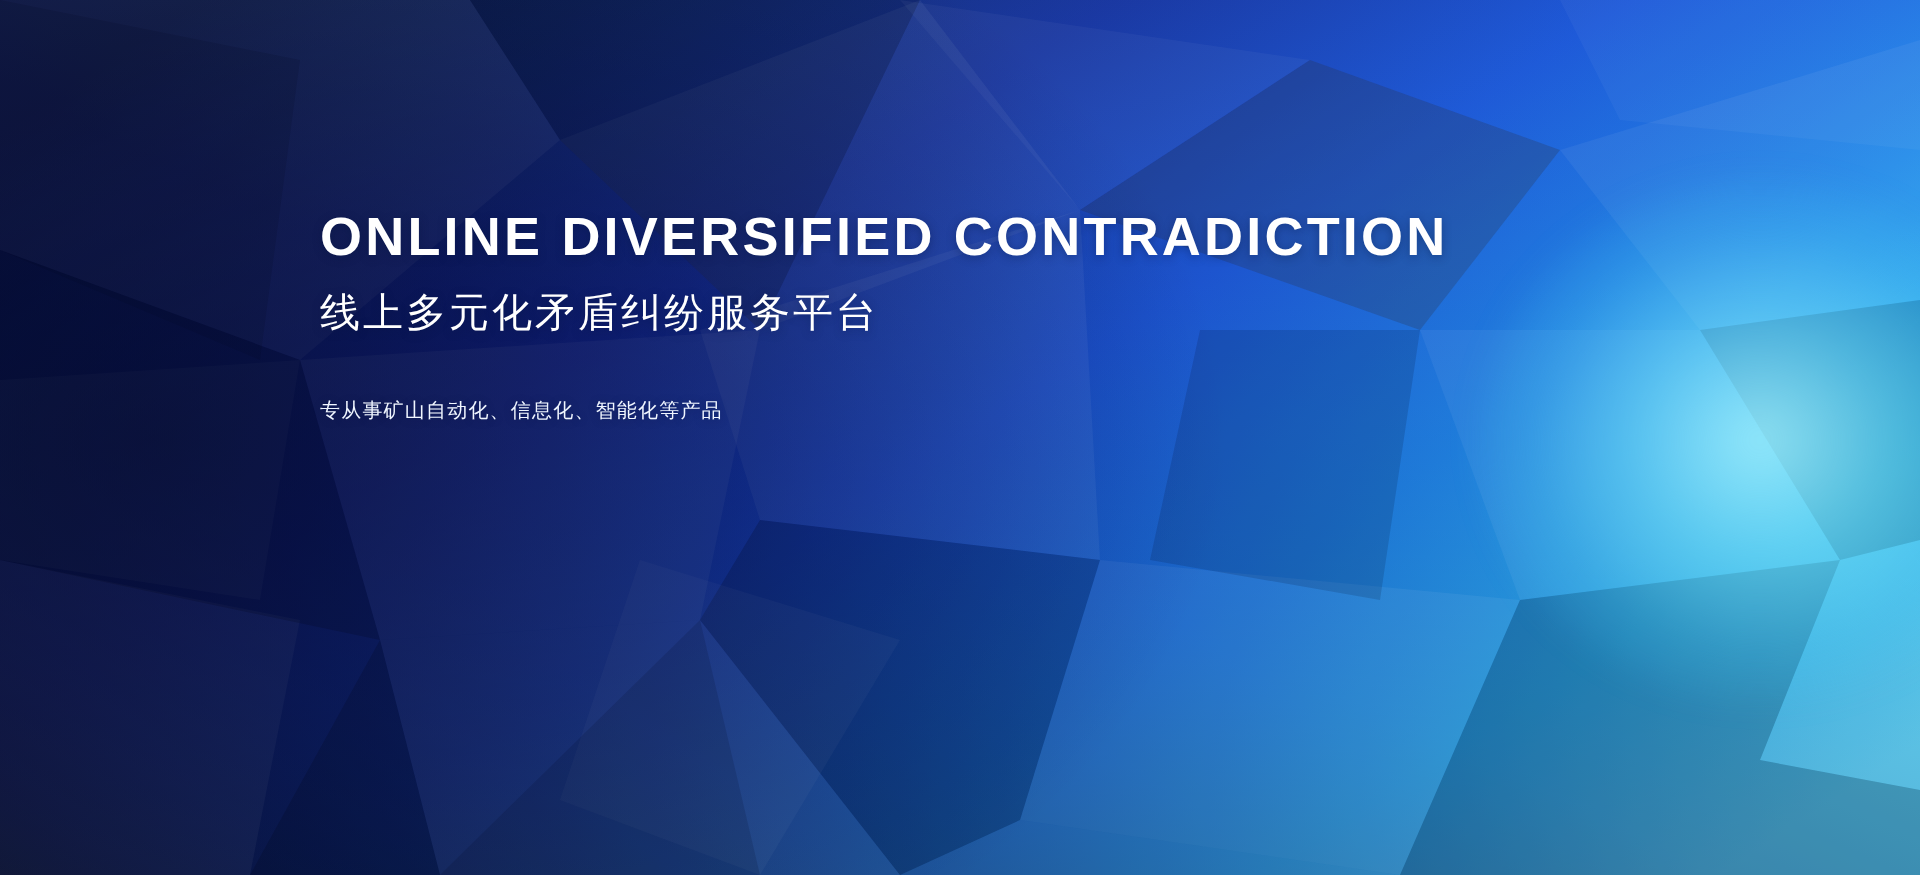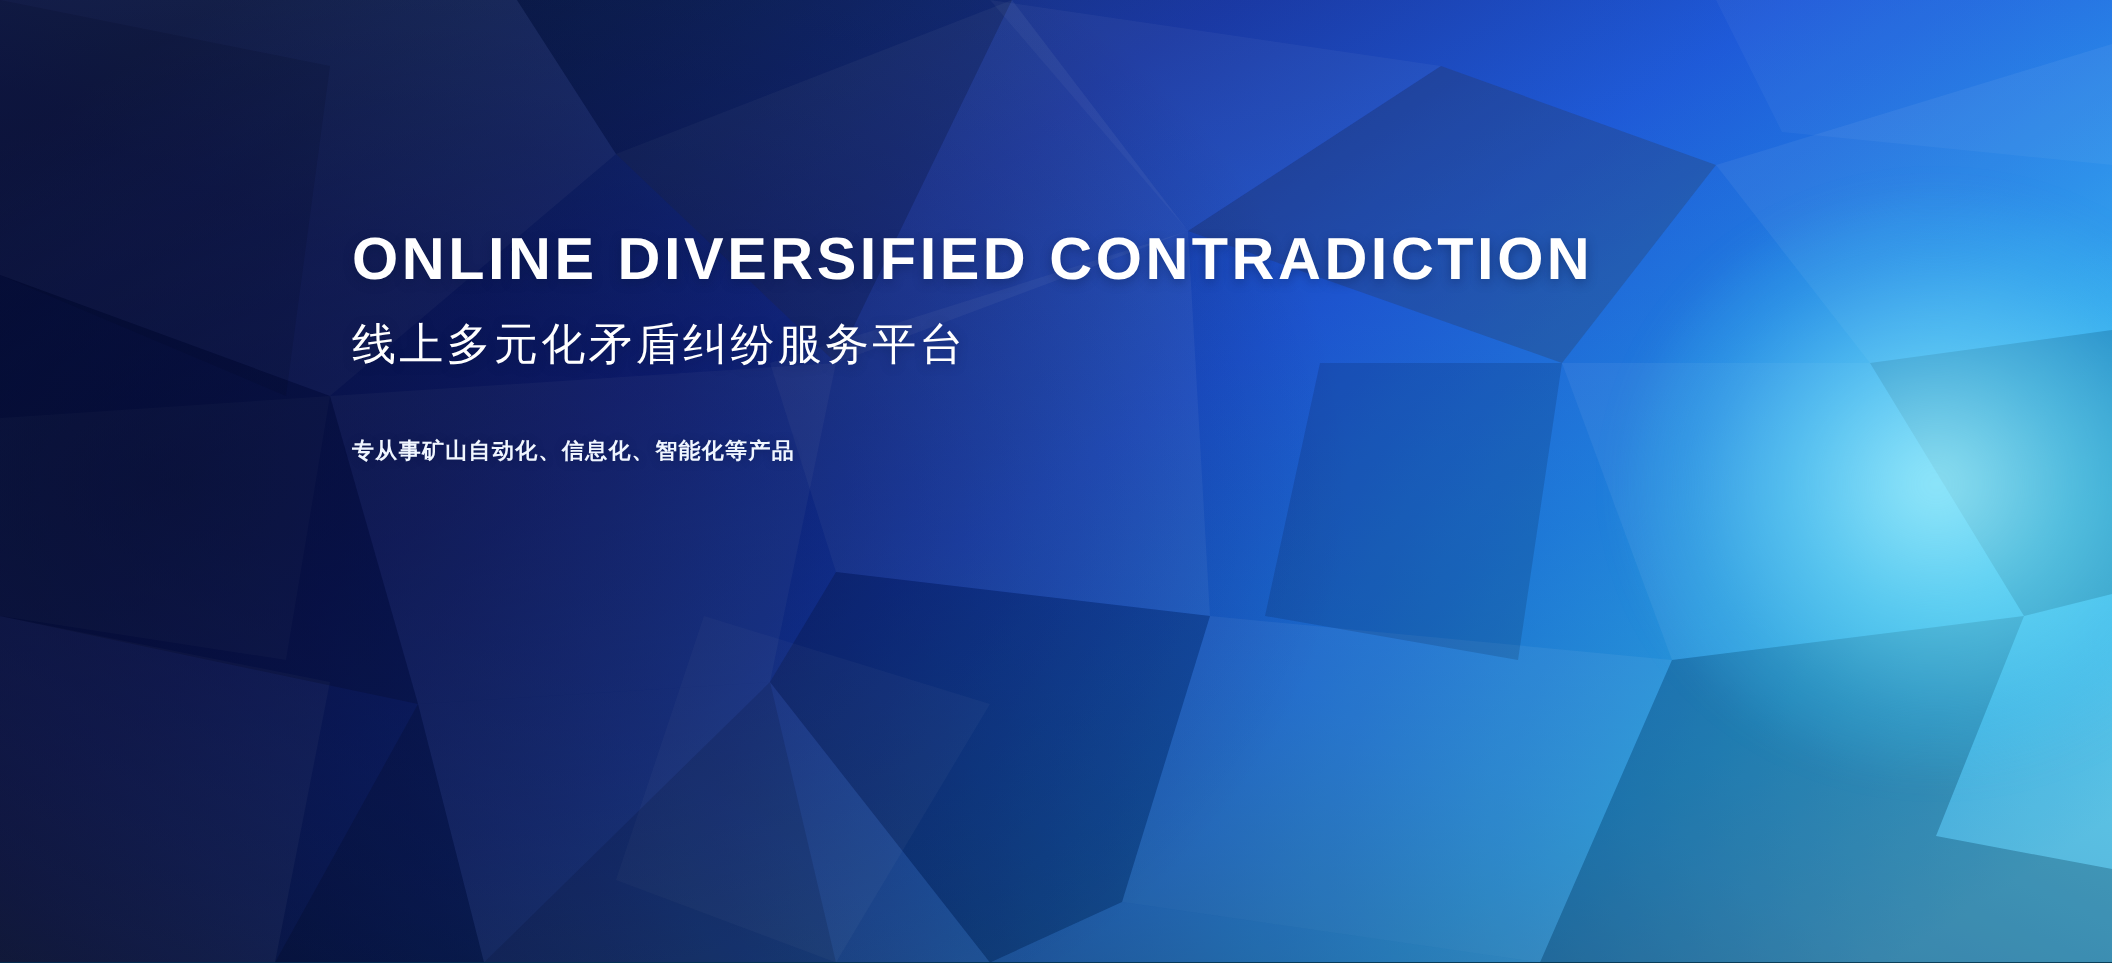--- a/index.html
+++ b/index.html
@@ -6,21 +6,21 @@
     margin: 0;
     padding: 0;
     background: #000;
   }
   #banner {
     position: relative;
     width: 1920px;
     height: 875px;
     overflow: hidden;
     font-family: "Liberation Sans", "DejaVu Sans", sans-serif;
-    background: #0369a1;
+    background: #14532d;
   }
   #poly-bg {
     position: absolute;
     inset: 0;
     width: 100%;
     height: 100%;
     display: block;
   }
   
   .hotspot {
@@ -74,21 +74,21 @@
     text-shadow: 0 2px 10px rgba(0,20,60,0.35);
     white-space: nowrap;
     font-family: Liberation Serif, serif;
   }
 
   .desc {
     margin: 55px 0 0 0;
     color: #f0f6ff;
     font-size: 20px;
     line-height: 36px;
-    font-weight: 700;
+    font-weight: 400;
     letter-spacing: 1.2px;
     text-shadow: 0 1px 8px rgba(0,20,60,0.35);
   }
   .desc .line { display: block; white-space: nowrap; }
 </style>
 </head>
 <body>
 
 <div id="banner">
 

